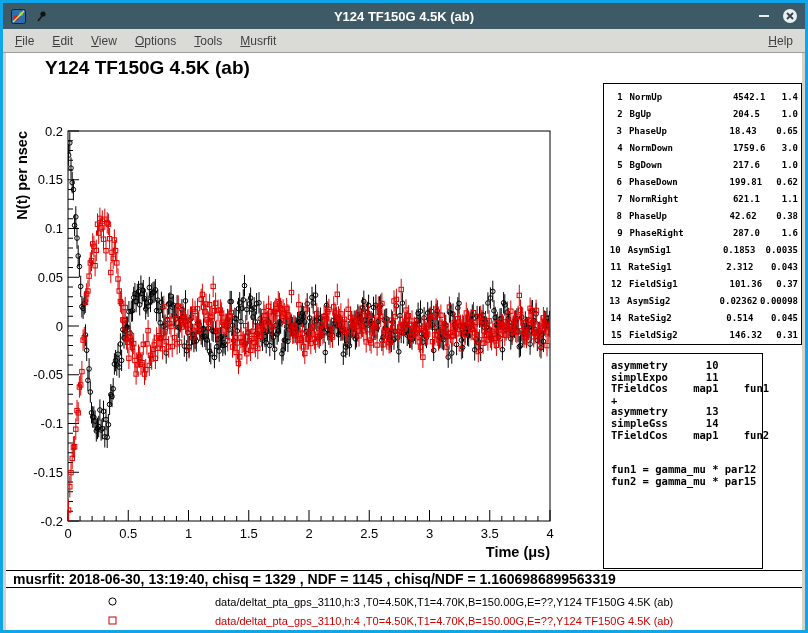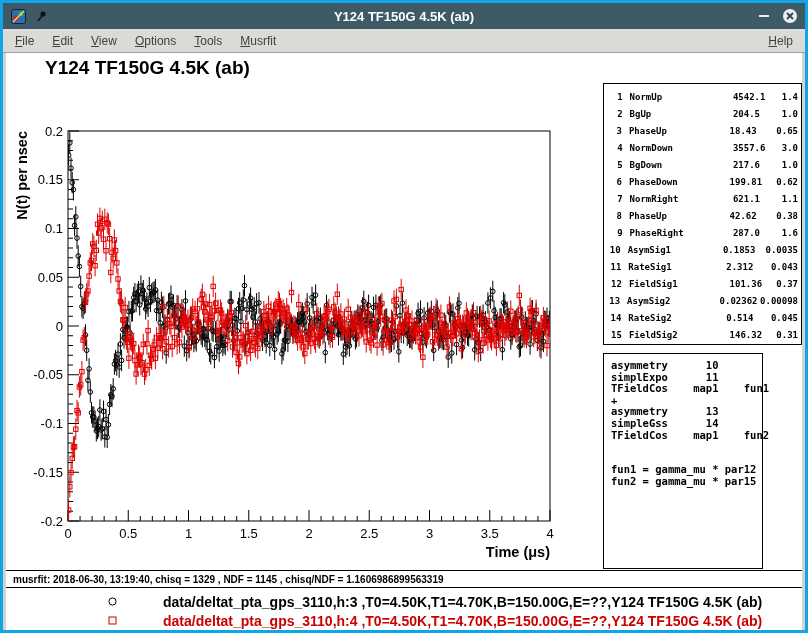--- a/index.html
+++ b/index.html
@@ -29,26 +29,26 @@
   .prow { display:flex; height:17px; line-height:17px; font-family:"DejaVu Sans Mono", monospace; font-size:9px; font-weight:bold; color:#000; white-space:nowrap; }
   .p-no { width:17px; text-align:right; margin-right:7px; }
   .p-name { width:74px; }
   .p-val { width:57px;margin-left:40px; }
   .p-err { flex:1; }
 
   .theory-box { position:absolute; left:597px; top:300px; width:160px; height:216px; border:1px solid #000; padding:6px 0 0 7px; background:#fff; }
   .theory-box pre { font-family:"DejaVu Sans Mono", monospace; font-size:10.5px; line-height:11.6px; font-weight:bold; color:#000; }
 
   .stats { height:18px; border-top:1px solid #000; border-bottom:1px solid #000; background:#fff; display:flex; align-items:center; padding-left:7px; }
-  .stats span { font-size:10px; font-weight:bold; color:#000; white-space:nowrap;text-align:center; }
+  .stats span { font-size:14px; font-weight:bold; color:#000; white-space:nowrap;text-align:center; }
 
   .legend-strip { height:45px; background:#fff; padding-top:4px; }
   .legend-row { display:flex; align-items:center; height:19px; }
   .legend-marker { margin-left:101px; width:12px; display:flex; align-items:center; }
-  .legend-label { margin-left:44px; font-size:14px; font-weight:bold; white-space:nowrap; }
+  .legend-label { margin-left:96px; font-size:11px; font-weight:normal; white-space:nowrap; }
 </style>
 </head>
 <body>
 
 <div class="window">
 
   <div class="titlebar">
     <div class="tb-icons">
       <span class="tb-btn">
         <svg width="15" height="15" viewBox="0 0 15 15">
@@ -1824,21 +1824,21 @@
           </div>
           <div class="prow">
             <span class="p-no">3</span>
             <span class="p-name">PhaseUp</span>
             <span class="p-val">18.43</span>
             <span class="p-err">0.65</span>
           </div>
           <div class="prow">
             <span class="p-no">4</span>
             <span class="p-name">NormDown</span>
-            <span class="p-val">3557.6</span>
+            <span class="p-val">1759.6</span>
             <span class="p-err">3.0</span>
           </div>
           <div class="prow">
             <span class="p-no">5</span>
             <span class="p-name">BgDown</span>
             <span class="p-val">217.6</span>
             <span class="p-err">1.0</span>
           </div>
           <div class="prow">
             <span class="p-no">6</span>

